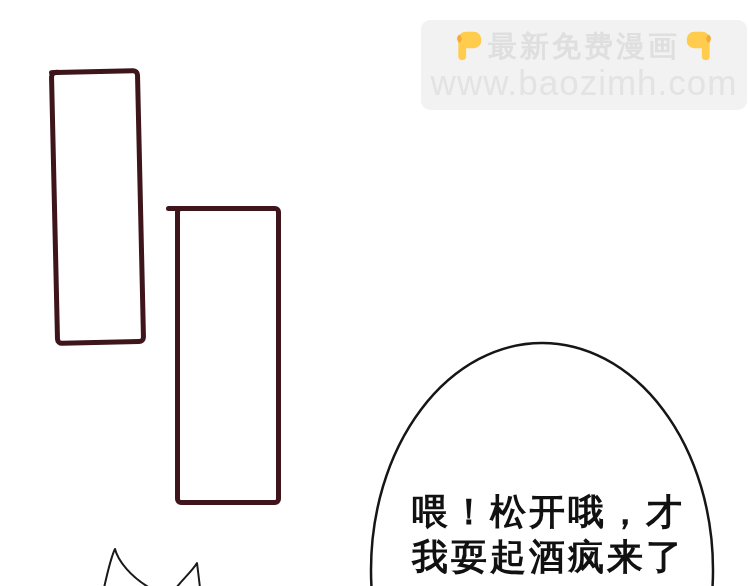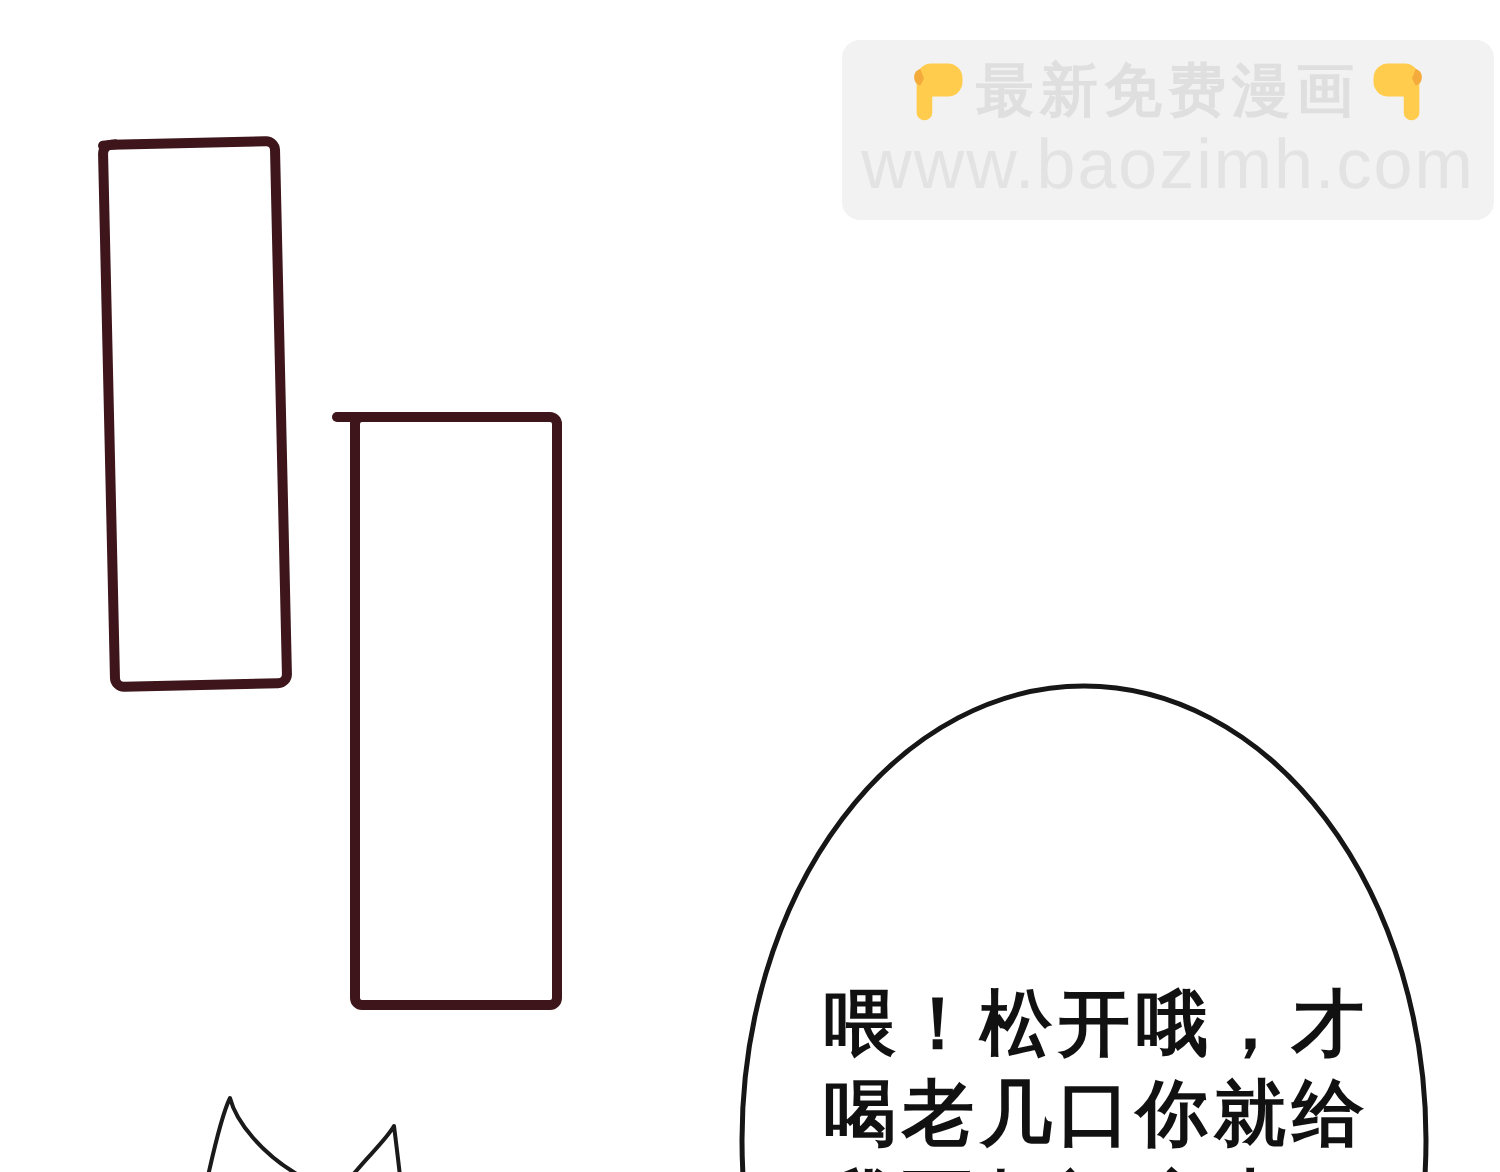--- a/index.html
+++ b/index.html
@@ -107,21 +107,20 @@
   <div class="stroke-tick tick-2"></div>
 
   <svg class="art" viewBox="0 0 750 586">
     <ellipse cx="542" cy="570" rx="171" ry="227" fill="#ffffff" stroke="#161616" stroke-width="2.5"></ellipse>
     <path d="M104,588 C108,570 112,555 115,549 C118,561 131,577 150,588 Z" fill="#ffffff" stroke="#1a1a1a" stroke-width="2" stroke-linejoin="round"></path>
     <path d="M176,588 C184,578 193,570 197,563 C198,571 199,579 200,588 Z" fill="#ffffff" stroke="#1a1a1a" stroke-width="2" stroke-linejoin="round"></path>
   </svg>
 
   <div class="bubble-text">
     <div>喂！松开哦，才</div>
-    <div>喝老几口你就给</div>
     <div>我耍起酒疯来了</div>
   </div>
 
   <div class="watermark">
     <div class="wm-line1">
       <span class="hand-icon">
         <svg viewBox="0 0 36 36">
           <rect x="8" y="3" width="25" height="18" rx="8" fill="#FFCC4D"></rect>
           <rect x="8" y="10" width="8.5" height="24" rx="4.2" fill="#FFCC4D"></rect>
           <path d="M10 6 C5.5 7 5.5 14 10 15 L12 11 Z" fill="#F4AB3C"></path>

